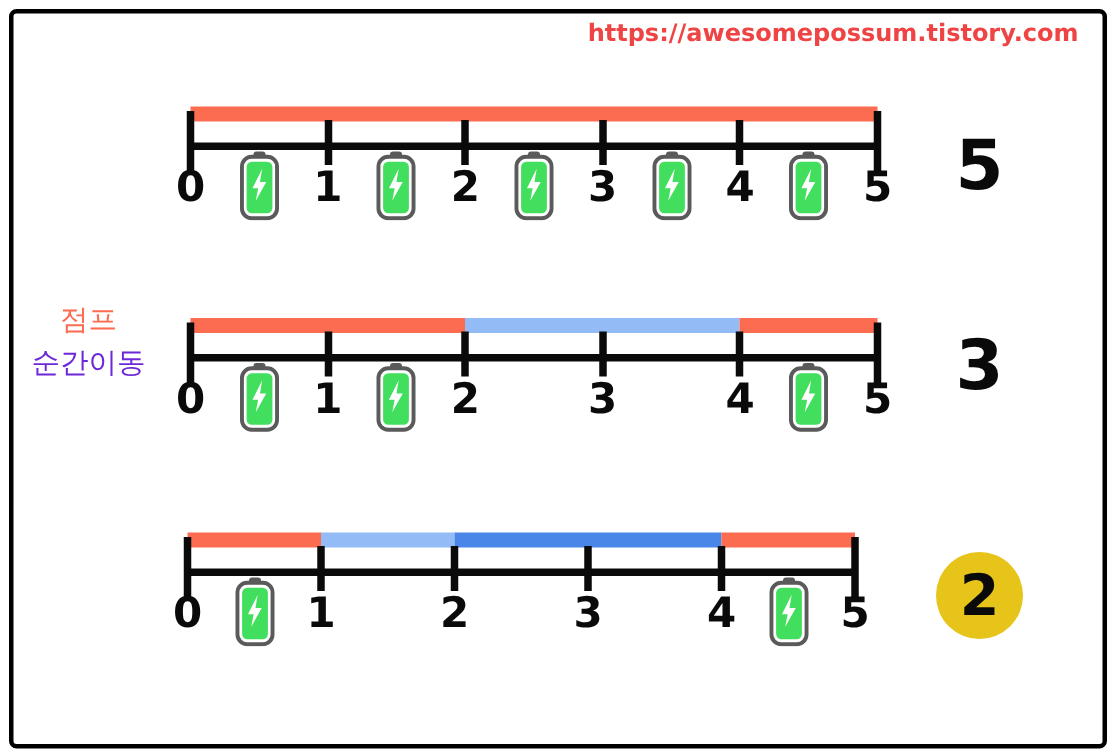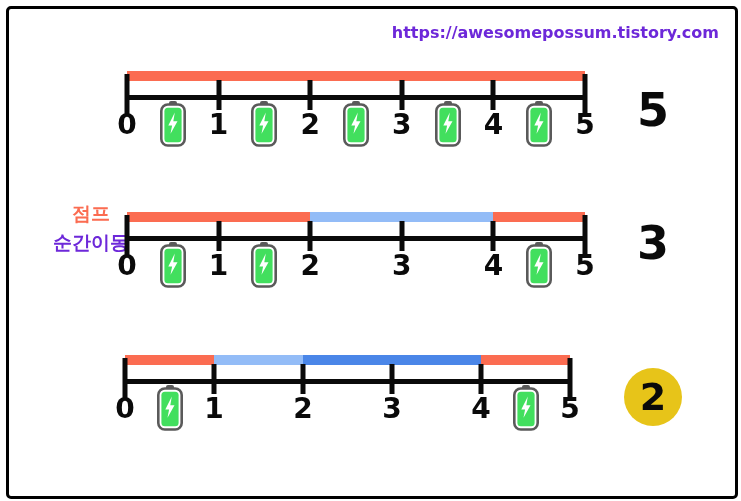--- a/index.html
+++ b/index.html
@@ -6,25 +6,25 @@
   .canvas {
     position:relative; width:741px; height:501px; background:#ffffff;
     font-family:"DejaVu Sans","Liberation Sans",sans-serif; overflow:hidden; color:#0a0a0a;
   }
   .frame {
     position:absolute; left:6px; top:6px; right:3px; bottom:2px;
     border:3px solid #000; border-radius:5px; pointer-events:none;
   }
   .url {
     position:absolute; top:12px; right:22px;
-    font-size:16px; font-weight:bold; color:#6d28d9;margin-top:11px;
+    font-size:16px; font-weight:bold; color:#ef4444;
   }
   .legend {
-    position:absolute; left:44px; top:199px; width:94px; text-align:center;
-    font-size:19px; font-weight:bold; line-height:29px; white-space:nowrap;
+    position:absolute; left:12px; top:199px; width:94px; text-align:center;
+    font-size:19px; font-weight:normal; line-height:29px; white-space:nowrap;
   }
   .numline { position:absolute; height:5px; background:#0a0a0a; }
   .row1 { left:127px; top:95px;  width:458px; }
   .row2 { left:127px; top:236px; width:458px; }
   .row3 { left:125px; top:379px; width:445px; }
 
   .seg  { position:absolute; top:-24px; height:10px; }
   .tick { position:absolute; top:-15px; height:30px; width:5px; background:#0a0a0a; transform:translateX(-50%); }
   .tick.end { top:-21px; height:42px; }
   .tick-label {

